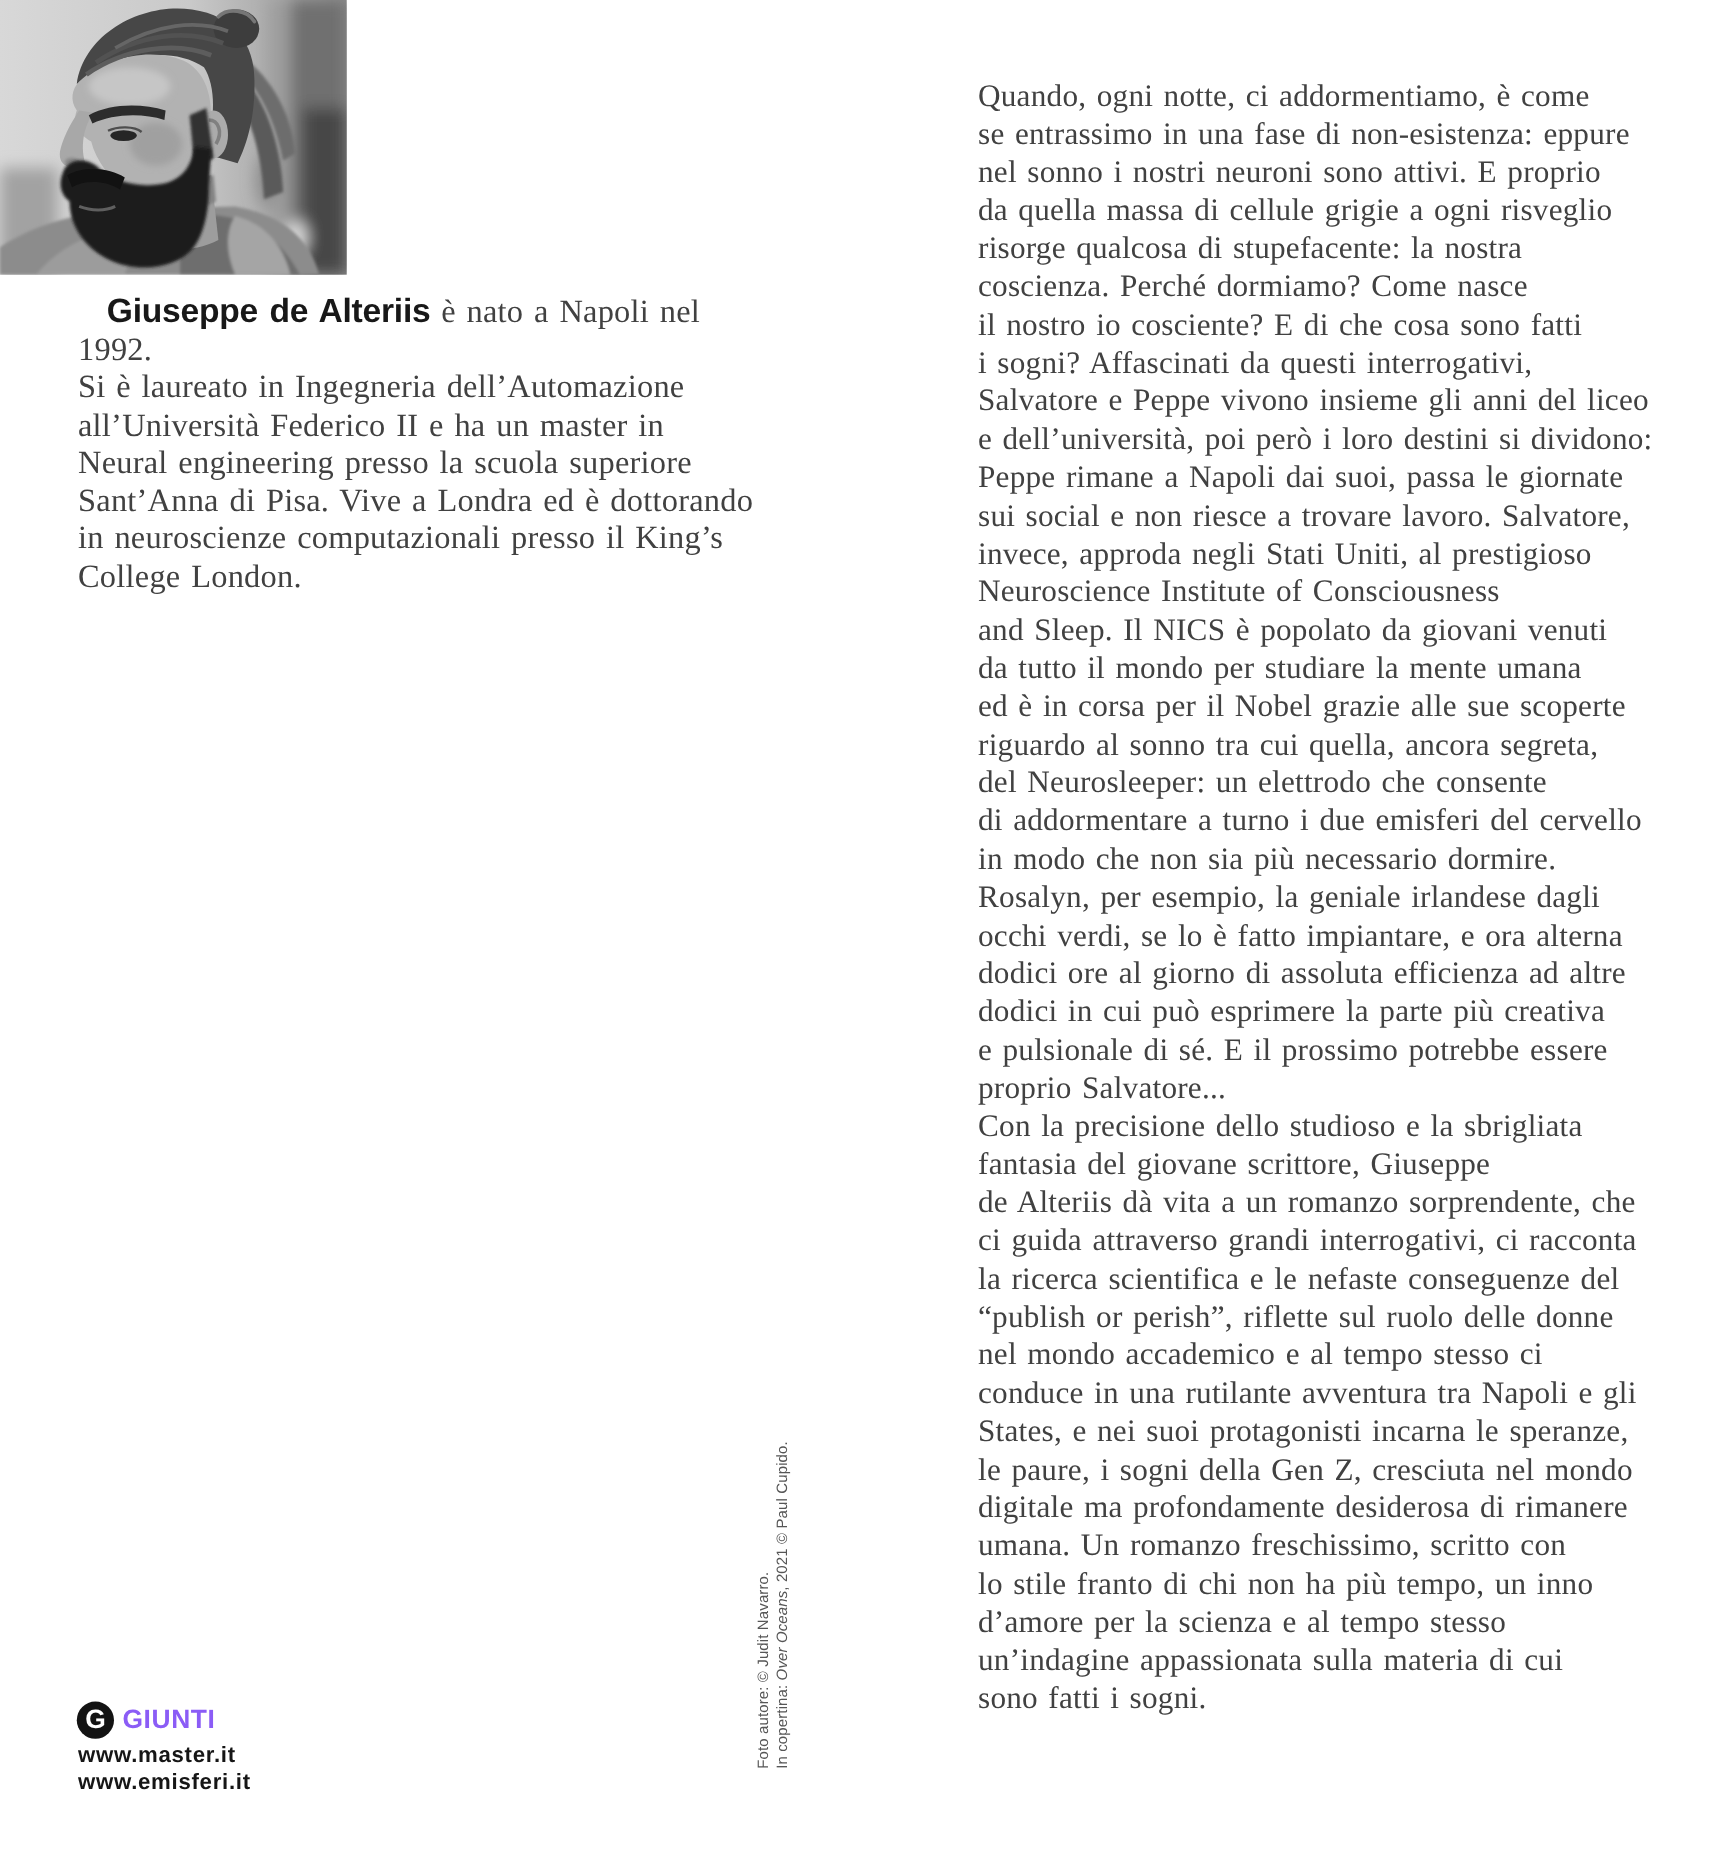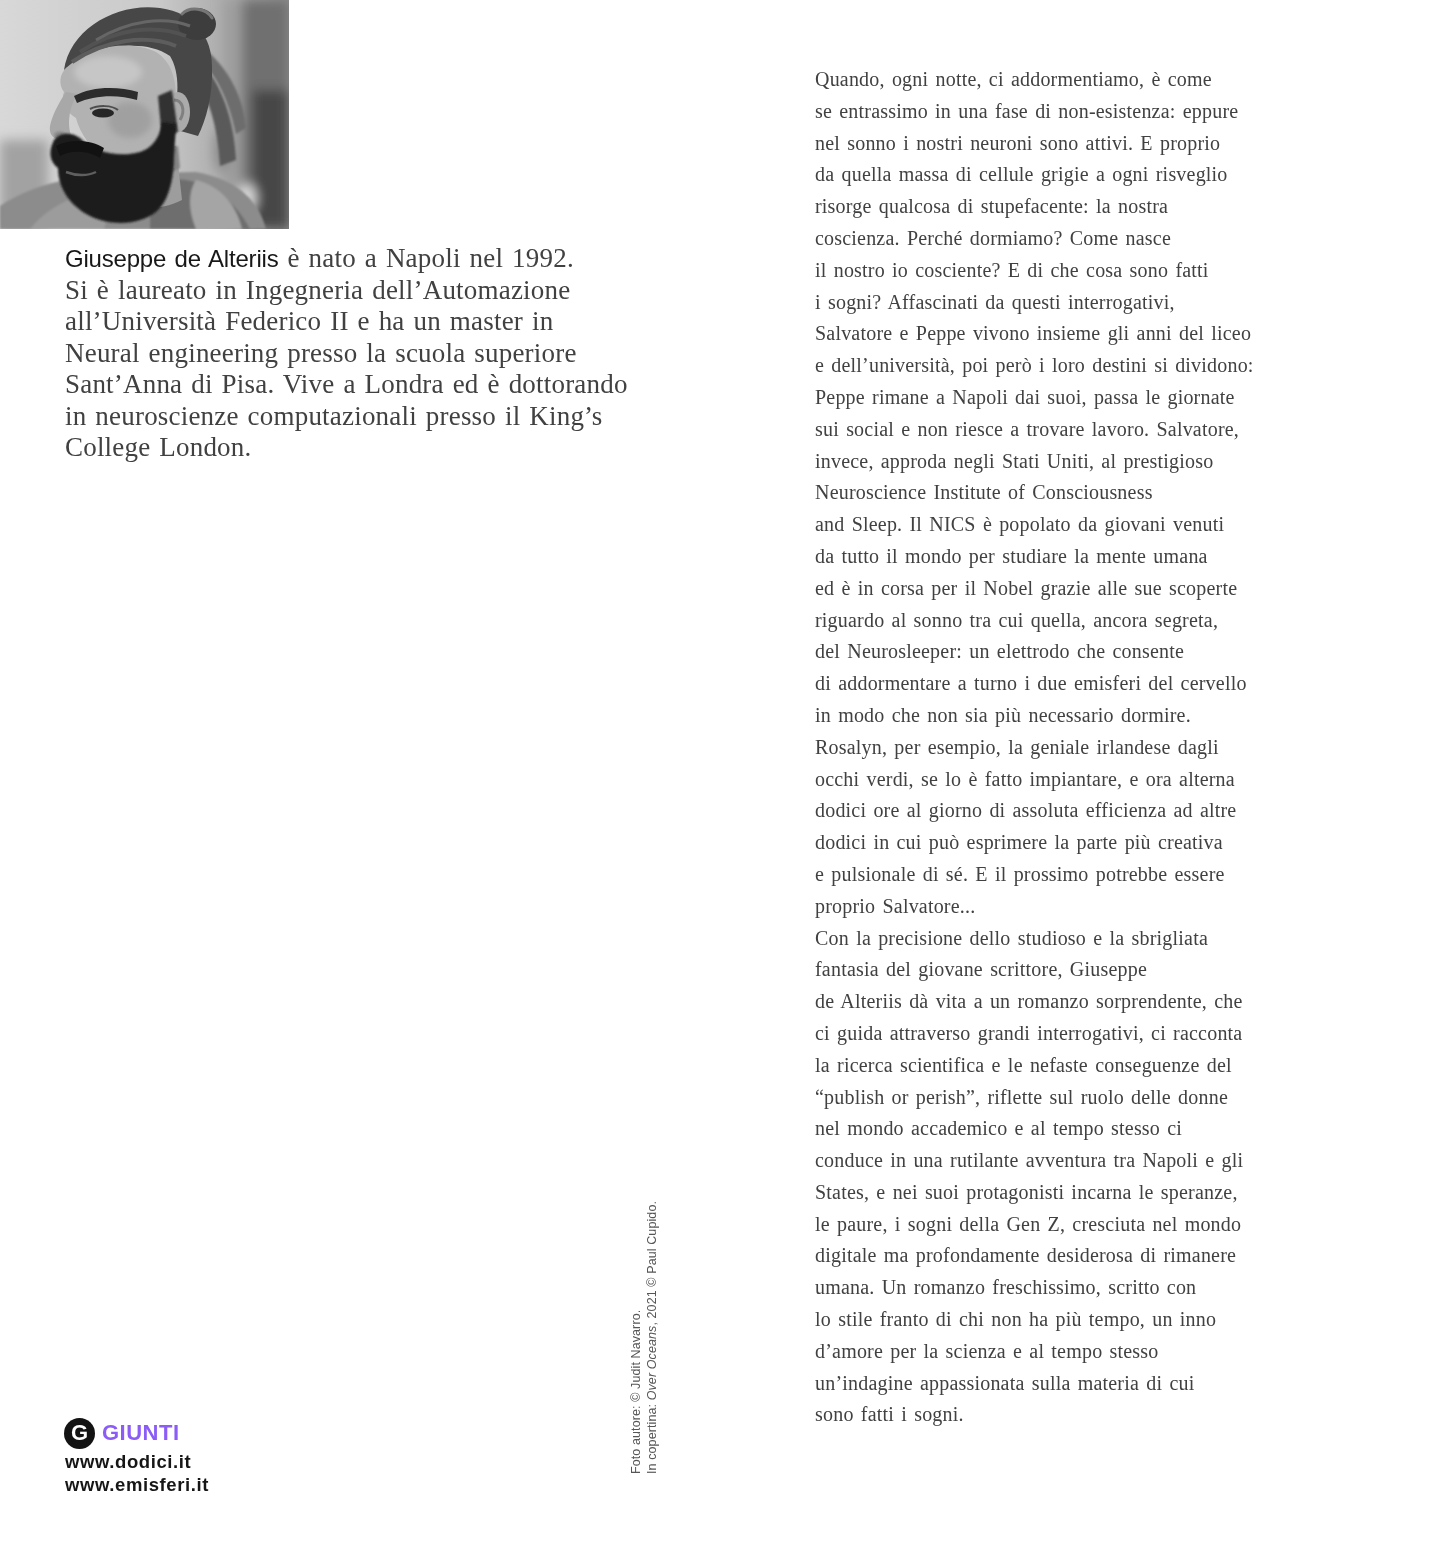--- a/index.html
+++ b/index.html
@@ -10,27 +10,27 @@
   }
   .photo {
     position:absolute; left:0; top:0; width:289px; height:229px; display:block;
   }
   .bio {
     position:absolute; left:65px; top:243px; width:578px;
     font-size:27px; line-height:31.5px; color:#414141;
     letter-spacing:0.2px; word-spacing:2px; margin:0;
   }
   .bio .author-name {
-    font-family:"Liberation Sans", sans-serif; font-weight:400;
-    color:#181818; font-size:24px; letter-spacing:-0.2px;
+    font-family:"Liberation Sans", sans-serif; font-weight:700;
+    color:#181818; font-size:28px; letter-spacing:-0.2px;margin-left:24px;
   }
   .preline { white-space:pre-line; }
   .desc {
     position:absolute; left:815px; top:64px; width:614px;
-    font-size:20px; line-height:31.8px; color:#414141;
+    font-size:26px; line-height:31.8px; color:#414141;
     letter-spacing:0.2px; word-spacing:2px; margin:0;
   }
   .publisher {
     position:absolute; left:64px; top:1417px; height:32px;
     display:flex; align-items:center; gap:7px;
   }
   .glogo {
     width:31px; height:31px; border-radius:50%;
     background:#131313; color:#ffffff;
     font-family:"Liberation Sans", sans-serif; font-weight:700; font-size:22px;
@@ -139,21 +139,21 @@
 Sant’Anna di Pisa. Vive a Londra ed è dottorando
 in neuroscienze computazionali presso il King’s
 College London.</span></p>
 
   <div class="publisher">
     <span class="glogo">G</span>
     <span class="gname">GIUNTI</span>
   </div>
 
   <div class="websites">
-    <div>www.dodici.it</div>
+    <div>www.master.it</div>
     <div>www.emisferi.it</div>
   </div>
 
   <div class="credits">
     <div>Foto autore: © Judit Navarro.</div>
     <div><span>In copertina: </span><em>Over Oceans</em><span>, 2021 © Paul Cupido.</span></div>
   </div>
 
   <p class="desc preline">Quando, ogni notte, ci addormentiamo, è come
 se entrassimo in una fase di non-esistenza: eppure

